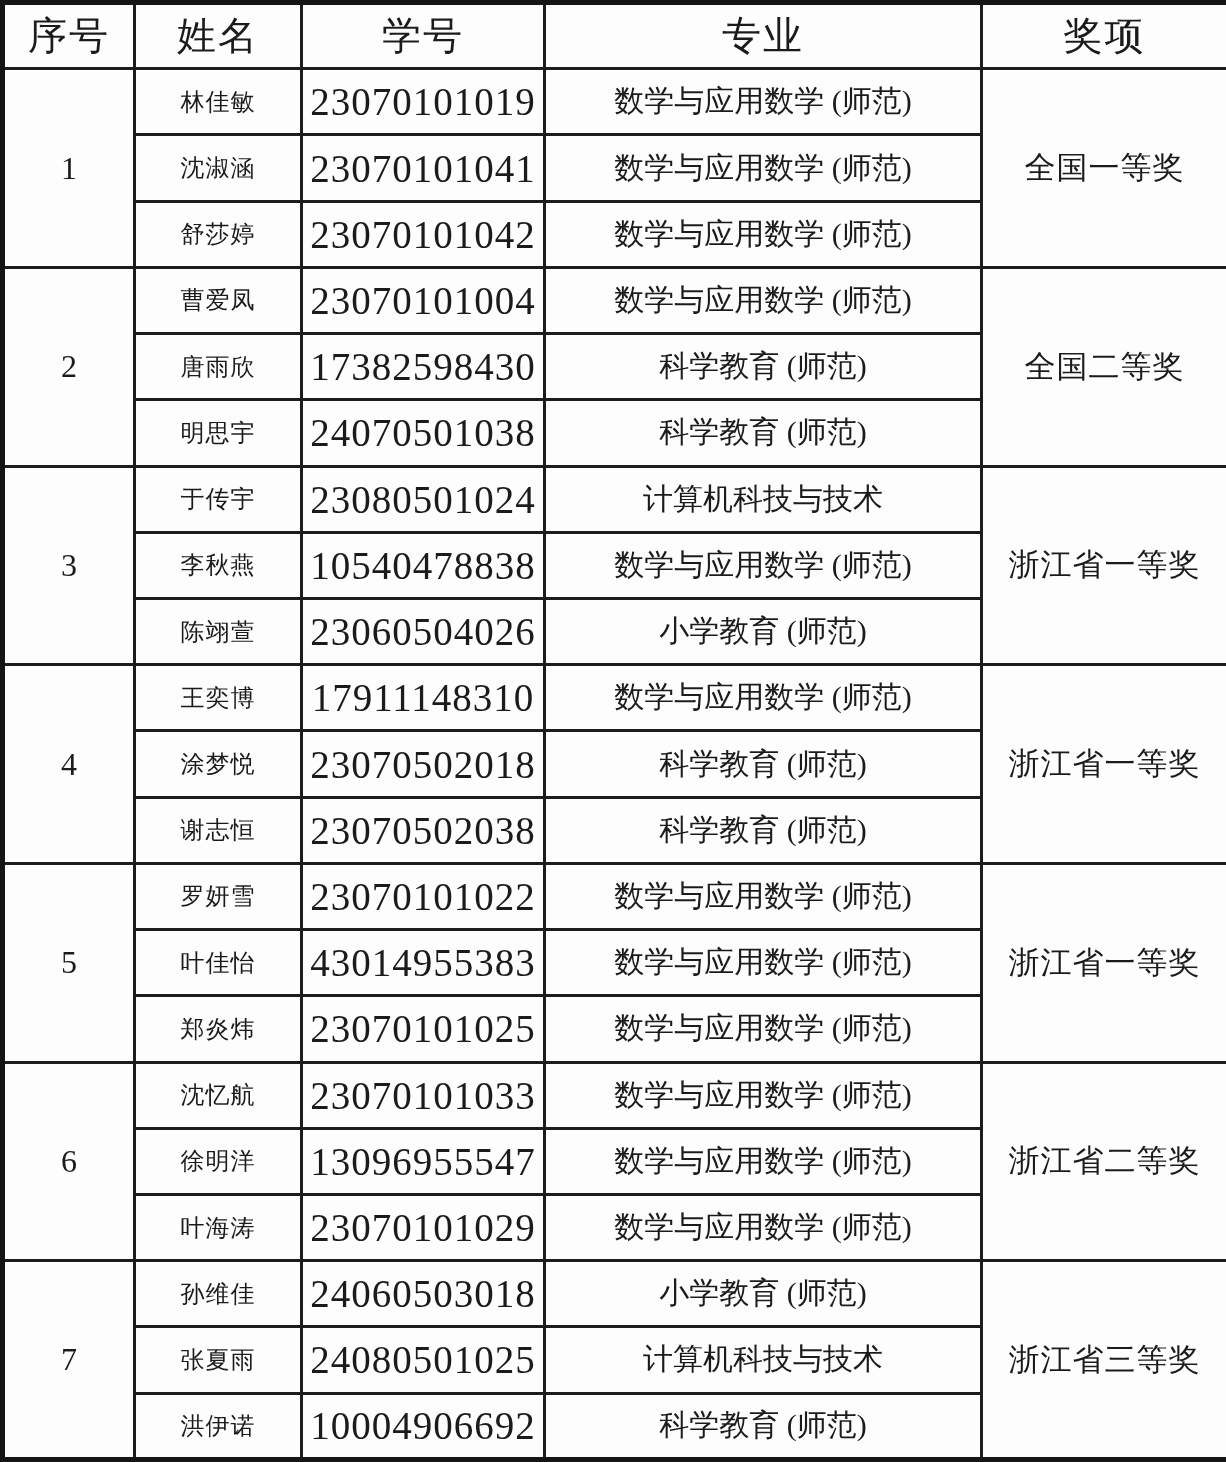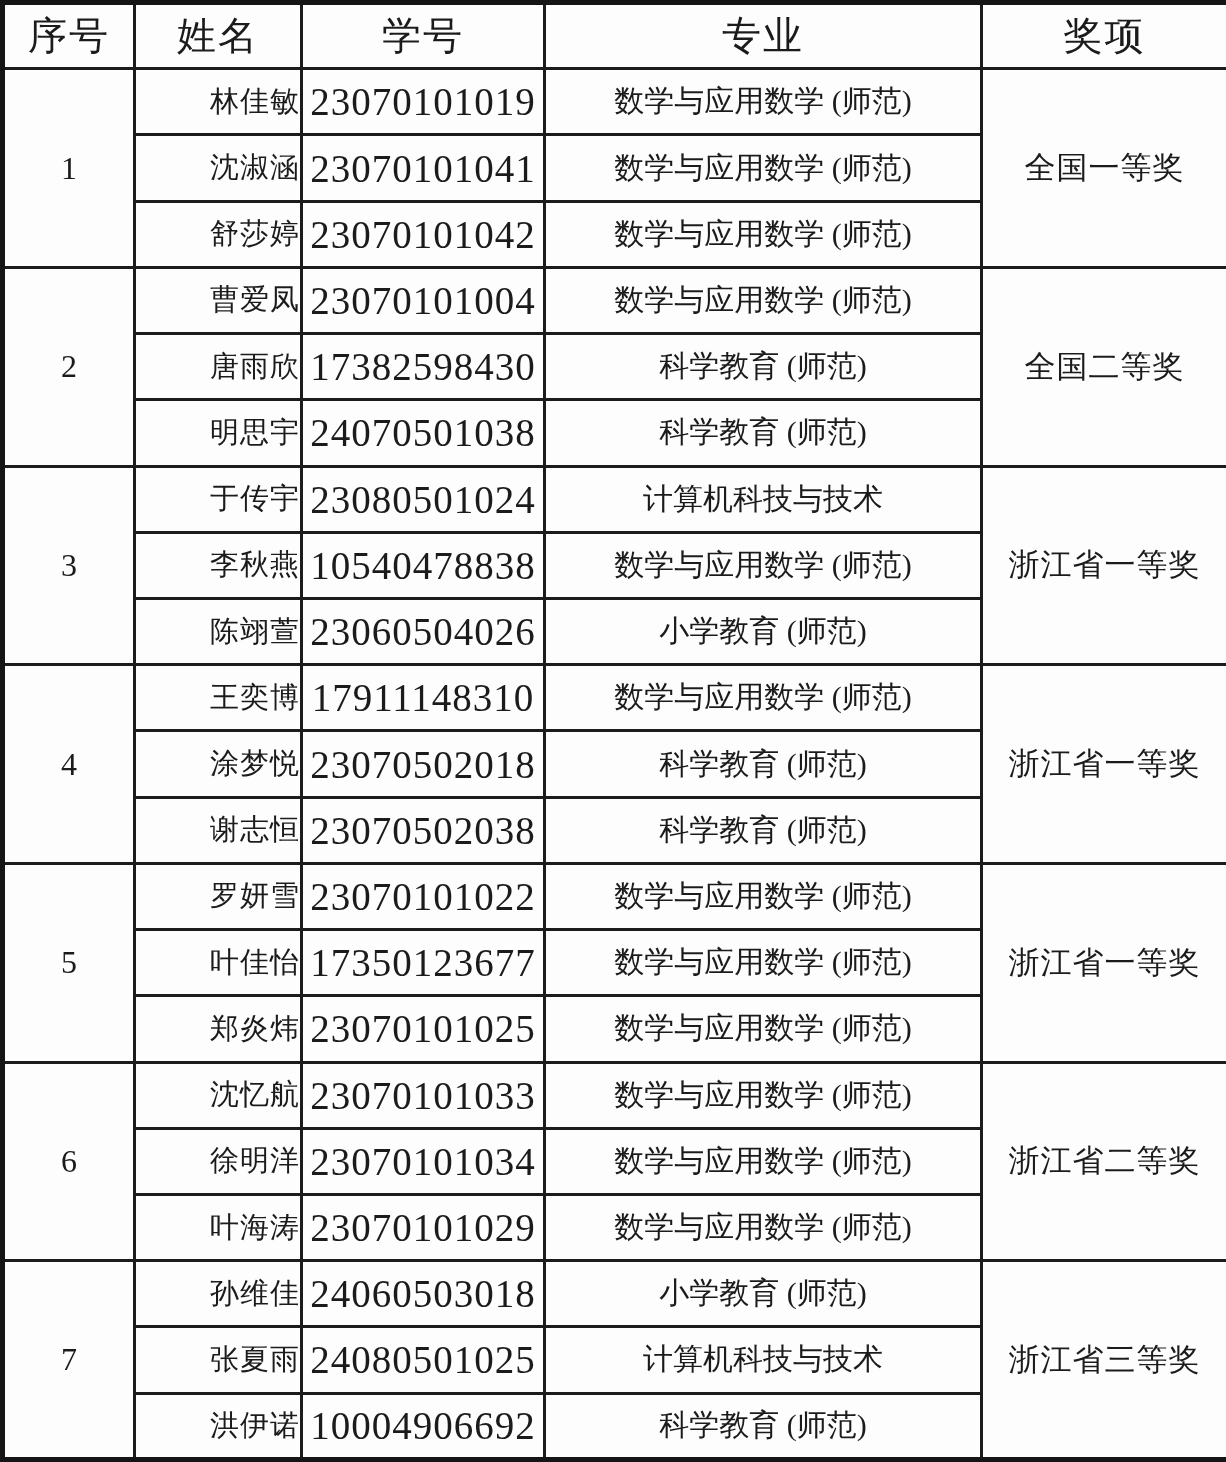--- a/index.html
+++ b/index.html
@@ -39,23 +39,22 @@
   tr.row  { height: 66px; }
   th {
     font-weight: normal;
     font-size: 39px;
     letter-spacing: 2px;
   }
   td.c-no {
     font-size: 32px;
   }
   td.c-name {
-    font-size: 29px;
+    font-size: 24px;
     letter-spacing: 1px;
-    text-align: right;
   }
   td.c-id {
     font-size: 39px;
     letter-spacing: 1px;
   }
   td.c-major {
     font-size: 30px;
   }
   td.c-award {
     font-size: 31px;
@@ -157,39 +156,39 @@
 
   <tr class="row">
     <td class="c-no" rowspan="3">5</td>
     <td class="c-name">罗妍雪</td>
     <td class="c-id">23070101022</td>
     <td class="c-major">数学与应用数学 (师范)</td>
     <td class="c-award" rowspan="3">浙江省一等奖</td>
   </tr>
   <tr class="row">
     <td class="c-name">叶佳怡</td>
-    <td class="c-id">17350123677</td>
+    <td class="c-id">43014955383</td>
     <td class="c-major">数学与应用数学 (师范)</td>
   </tr>
   <tr class="row">
     <td class="c-name">郑炎炜</td>
     <td class="c-id">23070101025</td>
     <td class="c-major">数学与应用数学 (师范)</td>
   </tr>
 
   <tr class="row">
     <td class="c-no" rowspan="3">6</td>
     <td class="c-name">沈忆航</td>
     <td class="c-id">23070101033</td>
     <td class="c-major">数学与应用数学 (师范)</td>
     <td class="c-award" rowspan="3">浙江省二等奖</td>
   </tr>
   <tr class="row">
     <td class="c-name">徐明洋</td>
-    <td class="c-id">23070101034</td>
+    <td class="c-id">13096955547</td>
     <td class="c-major">数学与应用数学 (师范)</td>
   </tr>
   <tr class="row">
     <td class="c-name">叶海涛</td>
     <td class="c-id">23070101029</td>
     <td class="c-major">数学与应用数学 (师范)</td>
   </tr>
 
   <tr class="row">
     <td class="c-no" rowspan="3">7</td>

